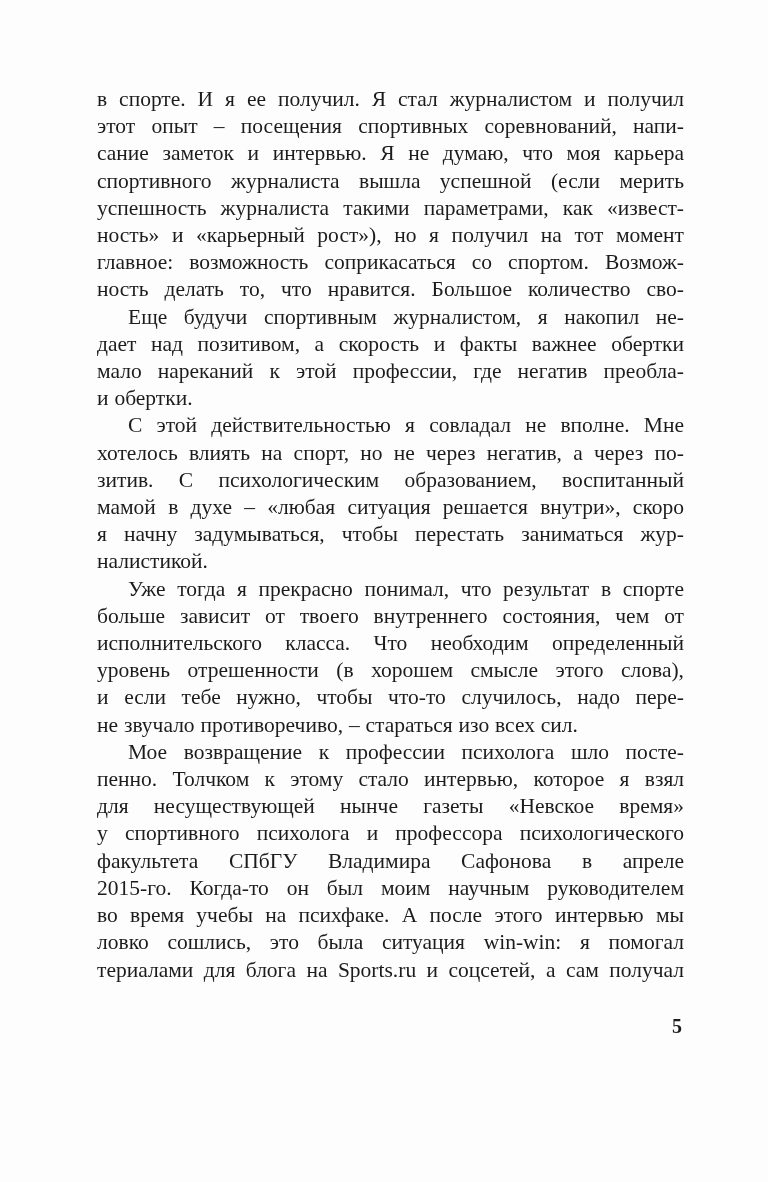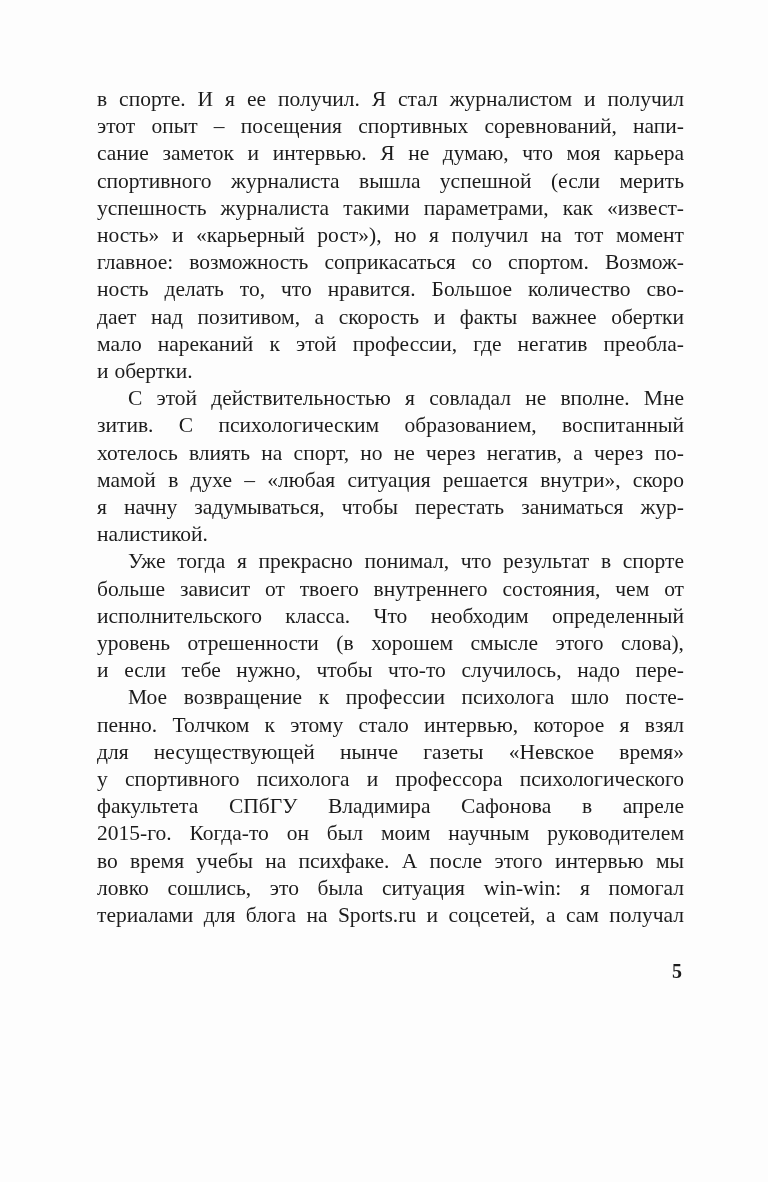--- a/index.html
+++ b/index.html
@@ -57,38 +57,40 @@
         <div class="line">в спорте. И я ее получил. Я стал журналистом и получил</div>
         <div class="line">этот опыт – посещения спортивных соревнований, напи-</div>
         <div class="line">сание заметок и интервью. Я не думаю, что моя карьера</div>
         <div class="line">спортивного журналиста вышла успешной (если мерить</div>
         <div class="line">успешность журналиста такими параметрами, как «извест-</div>
         <div class="line">ность» и «карьерный рост»), но я получил на тот момент</div>
         <div class="line">главное: возможность соприкасаться со спортом. Возмож-</div>
         <div class="line">ность делать то, что нравится. Большое количество сво-</div>
       </div>
       <div class="para">
+        <div class="line indent">Еще будучи спортивным журналистом, я накопил не-</div>
         <div class="line">дает над позитивом, а скорость и факты важнее обертки</div>
         <div class="line">мало нареканий к этой профессии, где негатив преобла-</div>
         <div class="line last">и обертки.</div>
       </div>
       <div class="para">
         <div class="line indent">С этой действительностью я совладал не вполне. Мне</div>
+        <div class="line">хотелось влиять на спорт, но не через негатив, а через по-</div>
         <div class="line">зитив. С психологическим образованием, воспитанный</div>
-        <div class="line">хотелось влиять на спорт, но не через негатив, а через по-</div>
         <div class="line">мамой в духе – «любая ситуация решается внутри», скоро</div>
         <div class="line">я начну задумываться, чтобы перестать заниматься жур-</div>
         <div class="line last">налистикой.</div>
       </div>
       <div class="para">
         <div class="line indent">Уже тогда я прекрасно понимал, что результат в спорте</div>
         <div class="line">больше зависит от твоего внутреннего состояния, чем от</div>
         <div class="line">исполнительского класса. Что необходим определенный</div>
         <div class="line">уровень отрешенности (в хорошем смысле этого слова),</div>
         <div class="line">и если тебе нужно, чтобы что-то случилось, надо пере-</div>
+        <div class="line last">не звучало противоречиво, – стараться изо всех сил.</div>
       </div>
       <div class="para">
         <div class="line indent">Мое возвращение к профессии психолога шло посте-</div>
         <div class="line">пенно. Толчком к этому стало интервью, которое я взял</div>
         <div class="line">для несуществующей нынче газеты «Невское время»</div>
         <div class="line">у спортивного психолога и профессора психологического</div>
         <div class="line">факультета СПбГУ Владимира Сафонова в апреле</div>
         <div class="line">2015-го. Когда-то он был моим научным руководителем</div>
         <div class="line">во время учебы на психфаке. А после этого интервью мы</div>
         <div class="line">ловко сошлись, это была ситуация win-win: я помогал</div>

